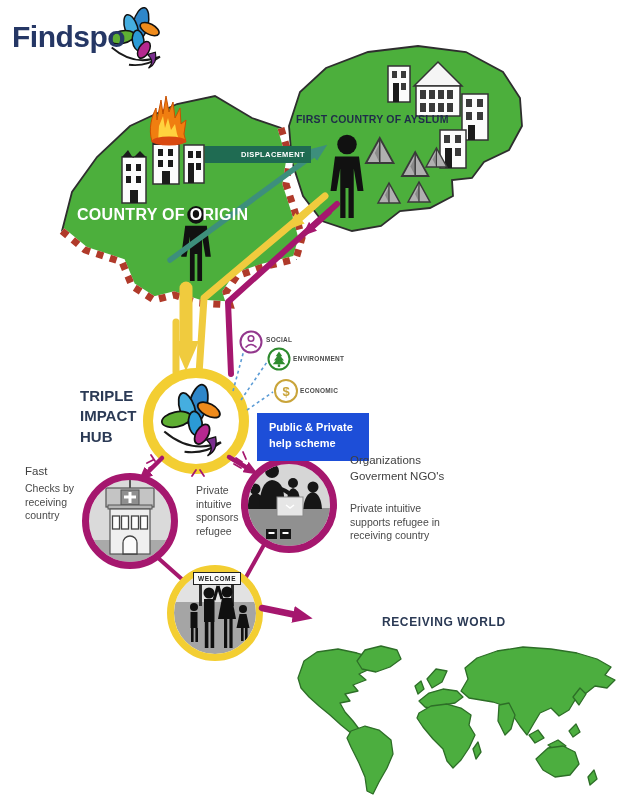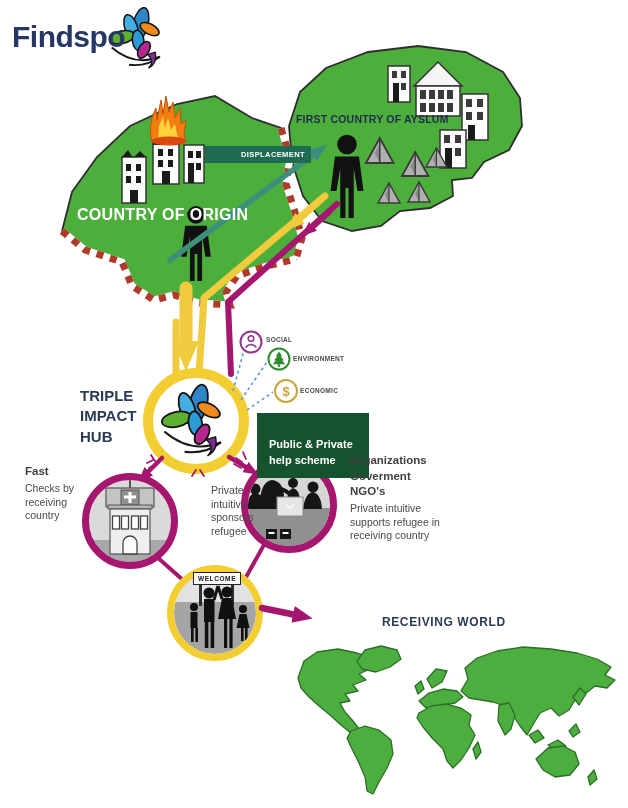--- a/index.html
+++ b/index.html
@@ -10,23 +10,23 @@
   #artwork{position:absolute;left:0;top:0;}
   .lbl{position:absolute;white-space:nowrap;}
   .wrap{white-space:normal;}
   .brand{font-size:30px;font-weight:bold;color:#253765;letter-spacing:-0.5px;}
   .country-lbl-dark{font-size:10.5px;font-weight:bold;color:#1F2C49;letter-spacing:.2px;}
   .country-lbl-white{font-size:16px;font-weight:bold;color:#ffffff;letter-spacing:.3px;}
   .badge-teal{background:#1F6B52;color:#fff;font-size:7.5px;font-weight:bold;
     padding:4px 6px;letter-spacing:.4px;}
   .impact-lbl{font-size:6.5px;font-weight:bold;color:#4a4a4a;letter-spacing:.3px;}
   .hub-title{width:72px;font-size:15px;font-weight:bold;color:#2B3A55;line-height:1.35;}
-  .badge-magenta{background:#14532d;color:#fff;font-size:11px;font-weight:bold;
-    padding:24px 8px 9px 12px;line-height:1.45;width:92px;}
-  .note-bold{font-size:11.5px;font-weight:bold;color:#3F3F3F;line-height:1.35;}
+  .badge-magenta{background:#1d4ed8;color:#fff;font-size:11px;font-weight:bold;
+    padding:7px 8px 9px 12px;line-height:1.45;width:92px;}
+  .note-bold{font-size:11.5px;font-weight:normal;color:#3F3F3F;line-height:1.35;}
   .note{font-size:10.5px;color:#4A4A4A;line-height:1.3;}
   .welcome-banner{width:46px;text-align:center;background:#FAFAFA;border:1.5px solid #222;
     font-size:6.5px;font-weight:bold;color:#1a1a1a;letter-spacing:.6px;padding:2px 0;}
   .rw-title{font-size:12px;font-weight:bold;color:#2B3A55;letter-spacing:.6px;}
 </style>
 </head>
 <body>
 
 <div id="stage">
 
@@ -323,21 +323,21 @@
 <div class="lbl hub-title wrap" style="left:80px;top:386px;">TRIPLE IMPACT HUB</div>
 
 <div class="lbl badge-magenta wrap" style="left:257px;top:413px;">
   <div>Public &amp; Private</div>
   <div>help scheme</div>
 </div>
 
 <div class="lbl note-bold" style="left:25px;top:464px;">Fast</div>
 <div class="lbl note wrap" style="left:25px;top:482px;width:62px;">Checks by receiving country</div>
 
-<div class="lbl note wrap" style="left:196px;top:484px;width:64px;margin-left:15px;">Private intuitive sponsors refugee</div>
+<div class="lbl note wrap" style="left:196px;top:484px;width:64px;">Private intuitive sponsors refugee</div>
 
 <div class="lbl note-bold wrap" style="left:350px;top:453px;width:95px;">Organizations Goverment NGO's</div>
 <div class="lbl note wrap" style="left:350px;top:502px;width:100px;">Private intuitive supports refugee in receiving country</div>
 
 <div class="lbl welcome-banner" style="left:193px;top:572px;">WELCOME</div>
 
 <div class="lbl rw-title" style="left:382px;top:615px;">RECEIVING WORLD</div>
 
 </div>
 

